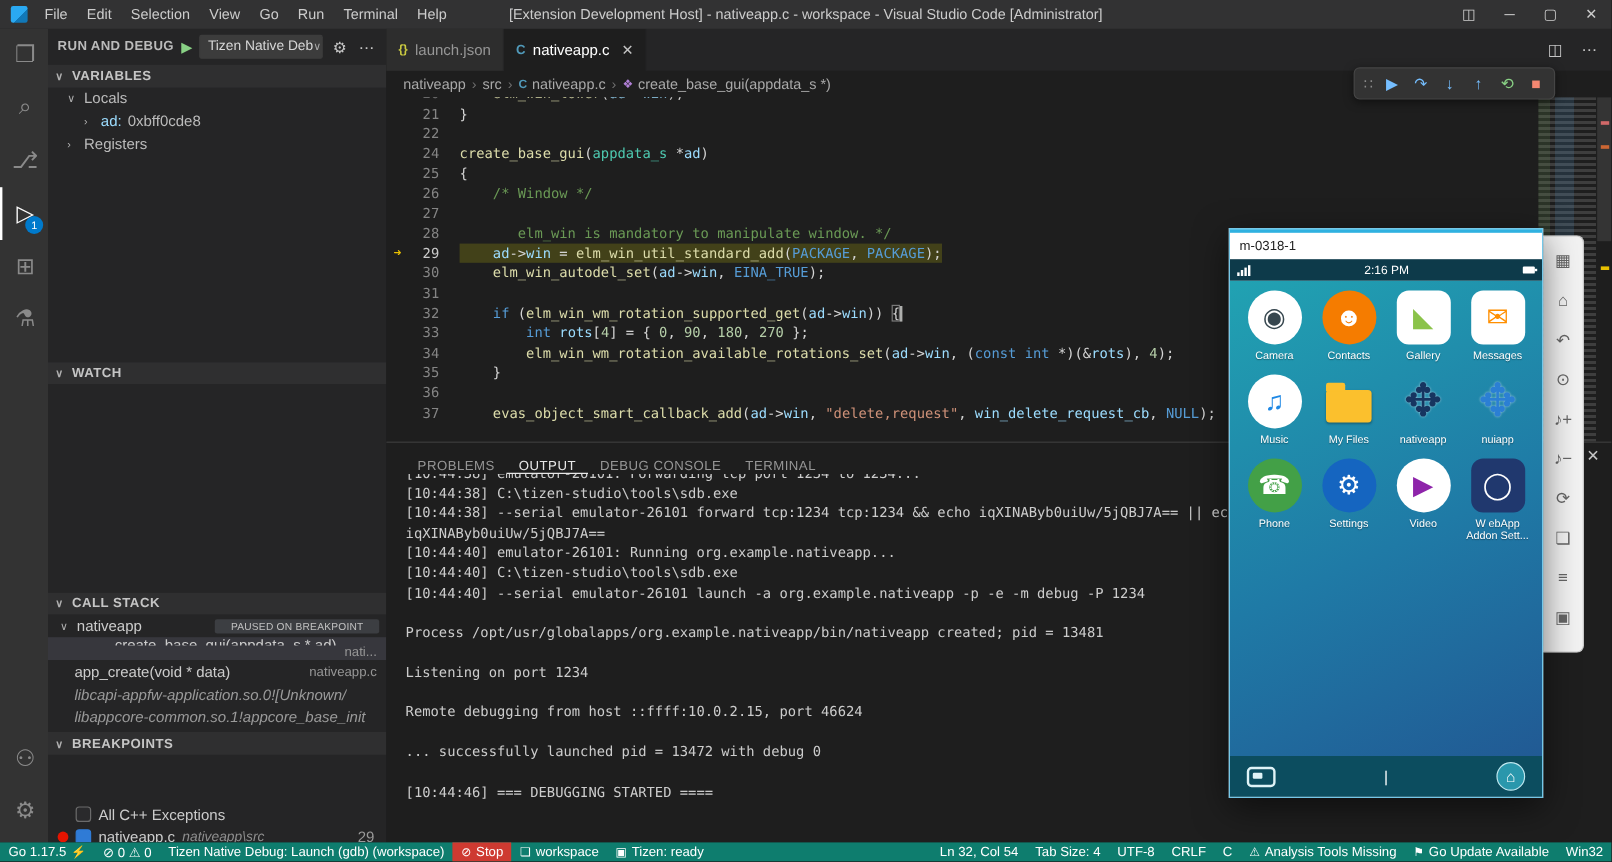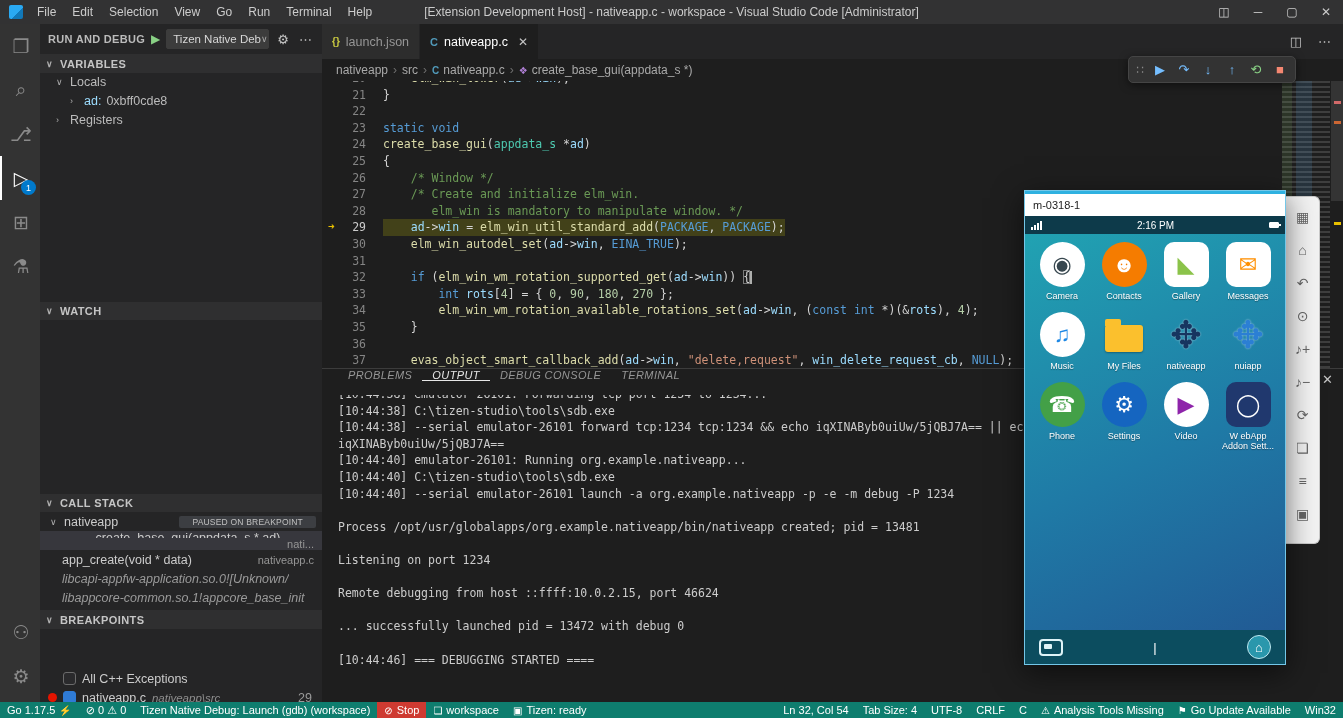--- a/index.html
+++ b/index.html
@@ -90,21 +90,21 @@
   .ov-handle { position:absolute; top:0; right:0; width:12px; height:120px; background:rgba(121,121,121,.25); }
   .ovm { position:absolute; right:2px; width:7px; height:3px; }
   .ovm1 { top:20px; background:#d16969; } .ovm2 { top:40px; background:#cc6633; } .ovm3 { top:141px; background:#e8c000; }
 
   .debug-toolbar { position:absolute; top:32px; right:47px; height:27px; background:#333333; border:1px solid #454545; border-radius:5px; box-shadow:0 2px 8px rgba(0,0,0,.5); display:flex; align-items:center; padding:0 4px; gap:2px; z-index:8; }
   .dt-handle { color:#8a8a8a; font-size:12px; padding:0 3px; }
   .dt-btn { width:22px; height:22px; display:flex; align-items:center; justify-content:center; font-size:13px; }
 
   
   .panel { height:334px; border-top:1px solid #3c3c3c; display:flex; flex-direction:column; }
-  .panel-tabs { height:26px; display:flex; align-items:flex-start; padding-left:16px; font-size:11px; color:#969696; letter-spacing:.4px;font-style:italic; }
+  .panel-tabs { height:26px; display:flex; align-items:flex-end; padding-left:16px; font-size:11px; color:#969696; letter-spacing:.4px; }
   .panel-tab { padding:0 10px; display:flex; align-items:center; }
   .panel-tab.active { color:#e7e7e7; box-shadow:inset 0 -1px 0 #e7e7e7; }
   .panel-content { flex:1; overflow:hidden; padding-left:16px; font-family:"DejaVu Sans Mono",monospace; font-size:11.5px; line-height:16.6px; color:#cccccc; }
   .out-line { white-space:pre; height:16.6px; }
   .out-line:first-child { margin-top:-9px; }
 
   
   .statusbar { height:16px; background:#0e7d6e; display:flex; align-items:center; font-size:11px; color:#ffffff; position:relative; z-index:70; }
   .sb-left,.sb-right { display:flex; align-items:center; height:16px; }
   .sb-right { margin-left:auto;text-align:right; }
@@ -322,25 +322,24 @@
           <span class="bc-ic ic-m">❖</span>
           <span>create_base_gui(appdata_s *)</span>
         </span>
       </div>
 
     <div class="code-wrap">
       <div class="code-lines">
           <div class="line"><span class="ln">20</span><span class="lc"><span class="seg pl">    </span><span class="seg fn">elm_win_lower</span><span class="seg pu">(</span><span class="seg va">ad</span><span class="seg pu">-&gt;</span><span class="seg va">win</span><span class="seg pu">);</span></span></div>
           <div class="line"><span class="ln">21</span><span class="lc"><span class="seg pu">}</span></span></div>
           <div class="line"><span class="ln">22</span><span class="lc"></span></div>
-          <div class="line"><span class="ln">23</span><span class="lc"><span class="seg kw">static</span><span class="seg pl"> </span><span class="seg kw">void</span></span></div>
           <div class="line"><span class="ln">24</span><span class="lc"><span class="seg fn">create_base_gui</span><span class="seg pu">(</span><span class="seg ty">appdata_s</span><span class="seg pu"> *</span><span class="seg va">ad</span><span class="seg pu">)</span></span></div>
           <div class="line"><span class="ln">25</span><span class="lc"><span class="seg pu">{</span></span></div>
           <div class="line"><span class="ln">26</span><span class="lc"><span class="seg pl">    </span><span class="seg co">/* Window */</span></span></div>
-          <div class="line"><span class="ln">27</span><span class="lc"><span class="seg pl">    </span><span class="seg co">/* Create and initialize elm_win. </span></span></div>
+          <div class="line"><span class="ln">27</span></div>
           <div class="line"><span class="ln">28</span><span class="lc"><span class="seg pl">       </span><span class="seg co">elm_win is mandatory to manipulate window. */</span></span></div>
           <div class="line cur"><span class="ln">29<span class="cur-arrow">➜</span></span><span class="lc"><span class="seg pl">    </span><span class="seg va">ad</span><span class="seg pu">-&gt;</span><span class="seg va">win</span><span class="seg pu"> = </span><span class="seg fn">elm_win_util_standard_add</span><span class="seg pu">(</span><span class="seg mc">PACKAGE</span><span class="seg pu">, </span><span class="seg mc">PACKAGE</span><span class="seg pu">);</span></span></div>
           <div class="line"><span class="ln">30</span><span class="lc"><span class="seg pl">    </span><span class="seg fn">elm_win_autodel_set</span><span class="seg pu">(</span><span class="seg va">ad</span><span class="seg pu">-&gt;</span><span class="seg va">win</span><span class="seg pu">, </span><span class="seg mc">EINA_TRUE</span><span class="seg pu">);</span></span></div>
           <div class="line"><span class="ln">31</span><span class="lc"></span></div>
           <div class="line"><span class="ln">32</span><span class="lc"><span class="seg pl">    </span><span class="seg kw">if</span><span class="seg pu"> (</span><span class="seg fn">elm_win_wm_rotation_supported_get</span><span class="seg pu">(</span><span class="seg va">ad</span><span class="seg pu">-&gt;</span><span class="seg va">win</span><span class="seg pu">))</span><span class="seg pl"> </span><span class="seg pu bm">{</span><span class="caret"></span></span></div>
           <div class="line"><span class="ln">33</span><span class="lc"><span class="seg pl">        </span><span class="seg kw">int</span><span class="seg pl"> </span><span class="seg va">rots</span><span class="seg pu">[</span><span class="seg nu">4</span><span class="seg pu">]</span><span class="seg pu"> = { </span><span class="seg nu">0</span><span class="seg pu">, </span><span class="seg nu">90</span><span class="seg pu">, </span><span class="seg nu">180</span><span class="seg pu">, </span><span class="seg nu">270</span><span class="seg pu"> };</span></span></div>
           <div class="line"><span class="ln">34</span><span class="lc"><span class="seg pl">        </span><span class="seg fn">elm_win_wm_rotation_available_rotations_set</span><span class="seg pu">(</span><span class="seg va">ad</span><span class="seg pu">-&gt;</span><span class="seg va">win</span><span class="seg pu">, (</span><span class="seg kw">const</span><span class="seg pl"> </span><span class="seg kw">int</span><span class="seg pu"> *)(&amp;</span><span class="seg va">rots</span><span class="seg pu">), </span><span class="seg nu">4</span><span class="seg pu">);</span></span></div>
           <div class="line"><span class="ln">35</span><span class="lc"><span class="seg pu">    }</span></span></div>
           <div class="line"><span class="ln">36</span><span class="lc"></span></div>
           <div class="line"><span class="ln">37</span><span class="lc"><span class="seg pl">    </span><span class="seg fn">evas_object_smart_callback_add</span><span class="seg pu">(</span><span class="seg va">ad</span><span class="seg pu">-&gt;</span><span class="seg va">win</span><span class="seg pu">, </span><span class="seg st">"delete,request"</span><span class="seg pu">, </span><span class="seg va">win_delete_request_cb</span><span class="seg pu">, </span><span class="seg mc">NULL</span><span class="seg pu">);</span></span></div>

